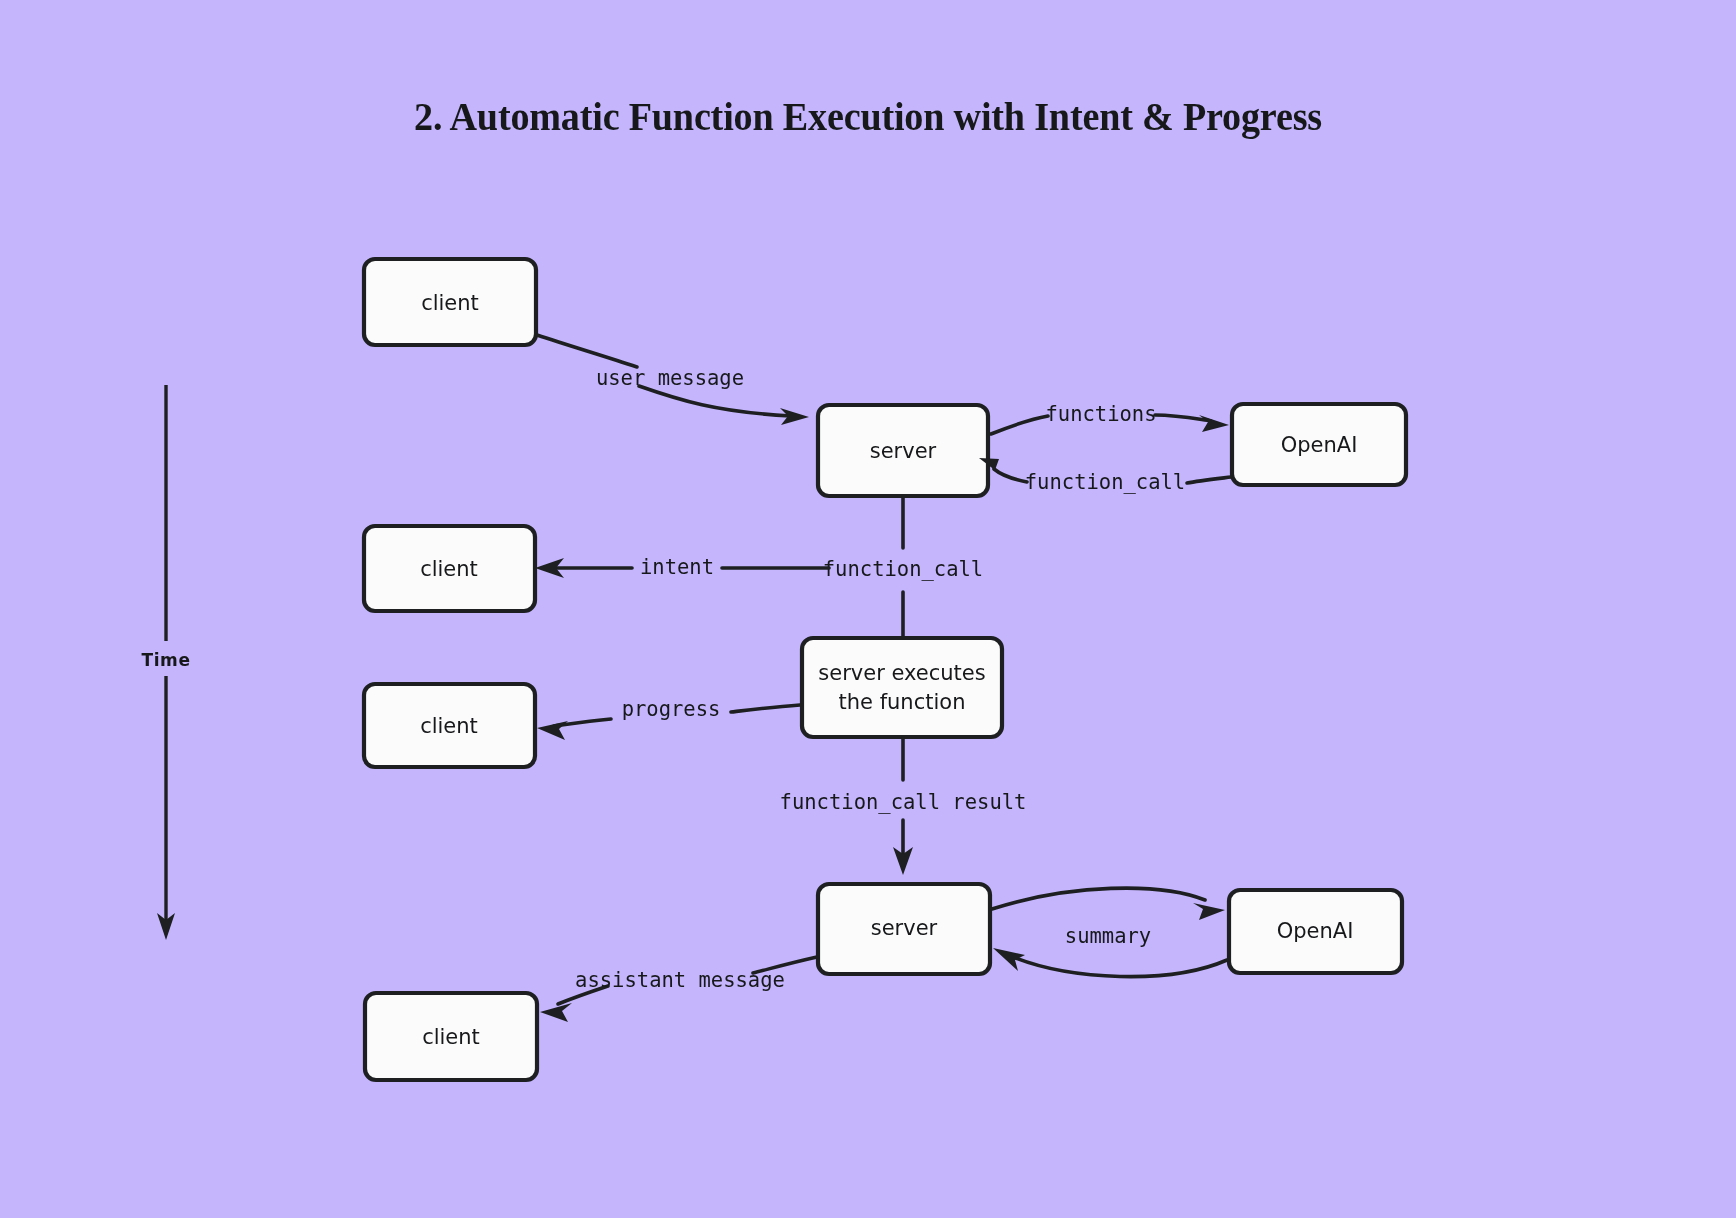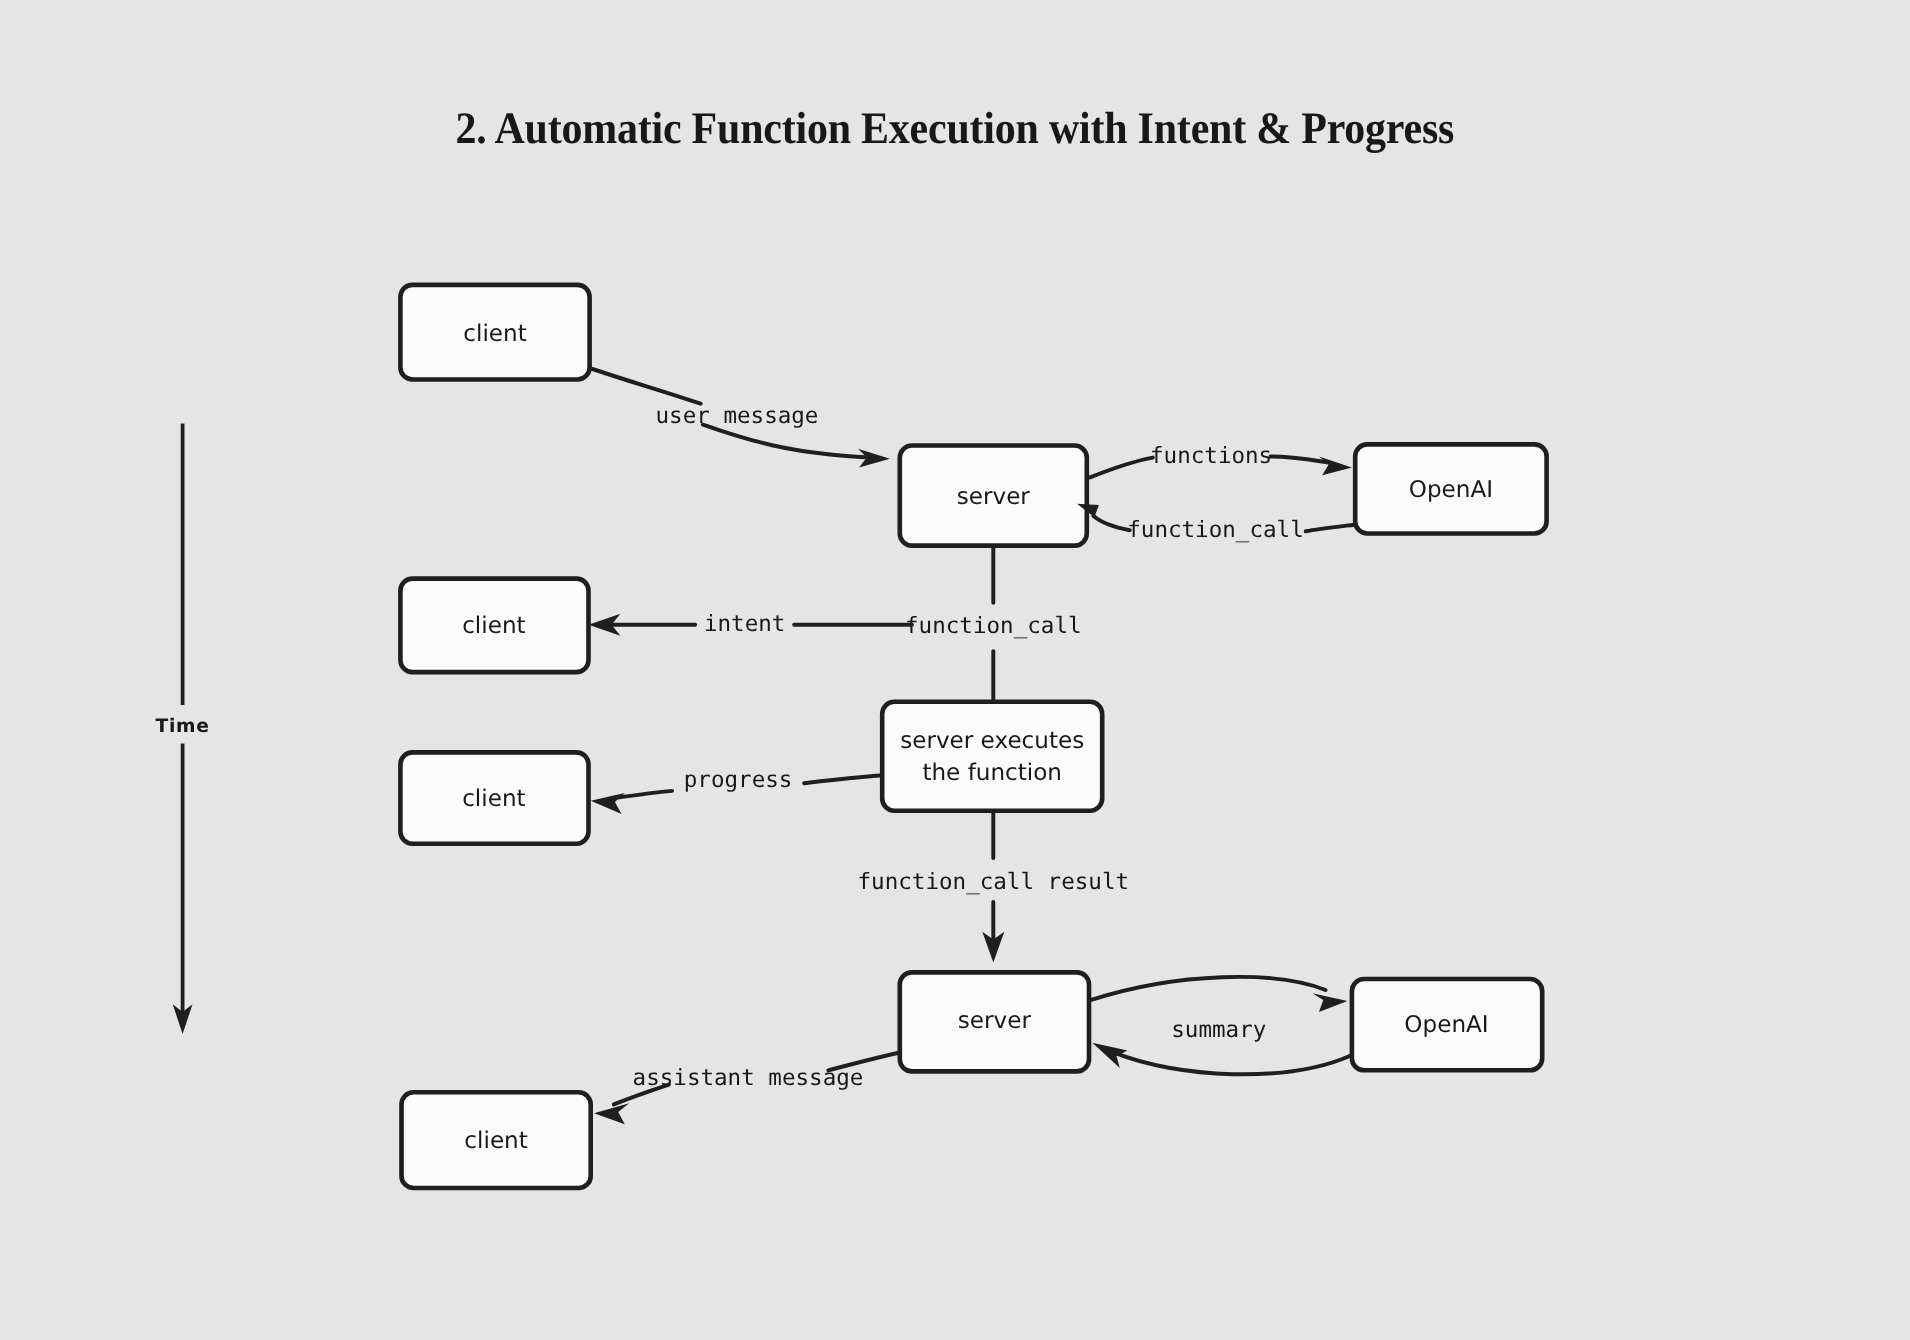--- a/index.html
+++ b/index.html
@@ -10,21 +10,21 @@
   body {
     width: 1736px;
     height: 1218px;
     overflow: hidden;
     font-family: "DejaVu Sans", sans-serif;
   }
   #canvas {
     position: relative;
     width: 1736px;
     height: 1218px;
-    background: #e5e5e5;
+    background: #c4b5fd;
     text-decoration: underline;
   }
   svg#diagram {
     position: absolute;
     top: 0;
     left: 0;
     width: 1736px;
     height: 1218px;
     display: block;
   }

